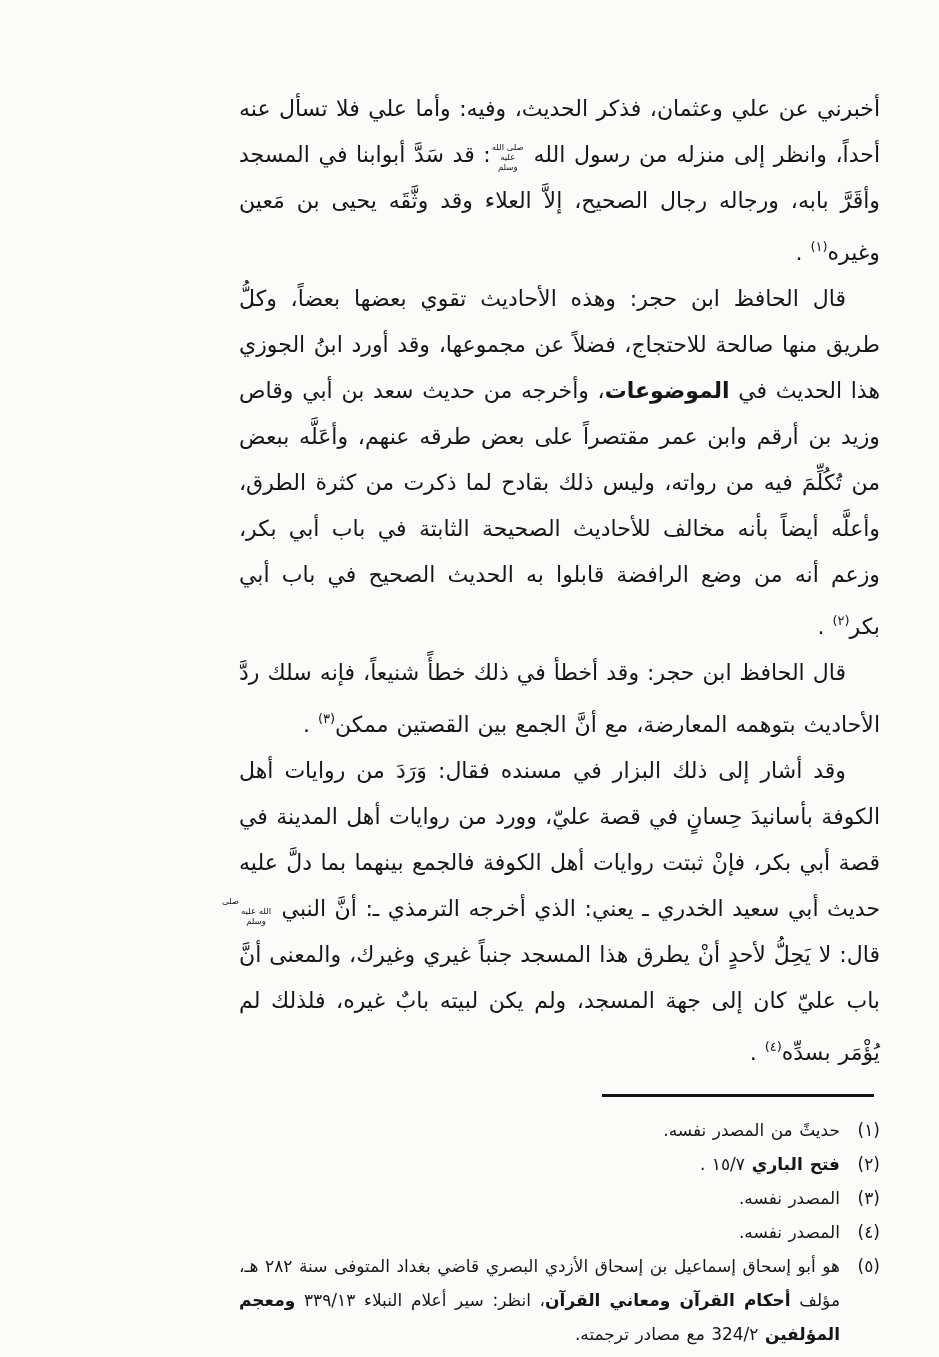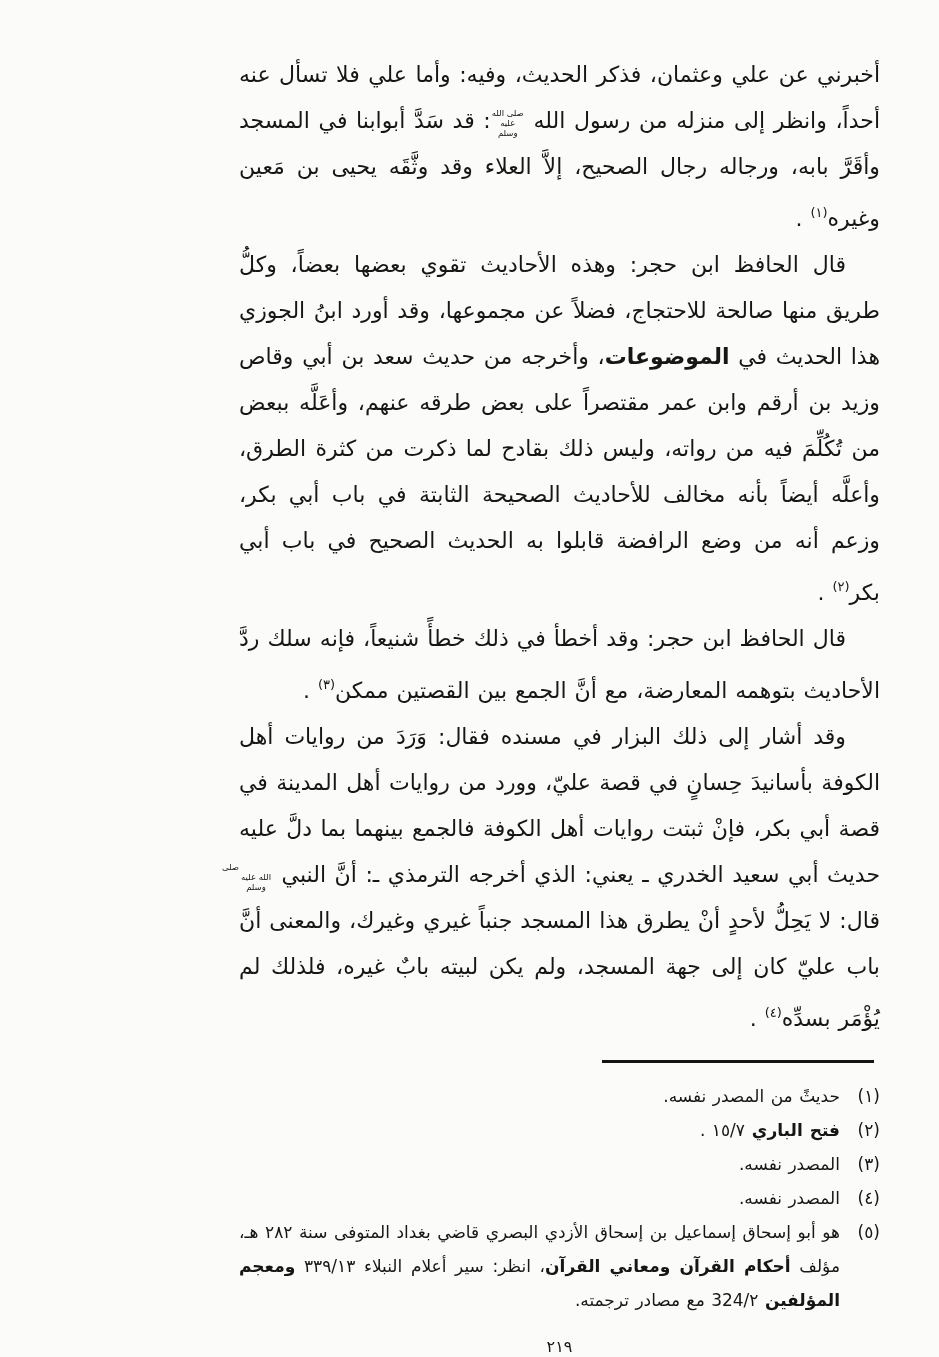--- a/index.html
+++ b/index.html
@@ -7,21 +7,21 @@
     width:939px;height:1357px;
     background:#fbfbf9;
     color:#161616;
     font-family:"DejaVu Sans", sans-serif;
     overflow:hidden;
     position:relative;
   }
   .page{
     width:785px;height:1357px;
     box-sizing:border-box;
-    padding:52px 59px 0 85px;
+    padding:86px 59px 0 85px;
     direction:rtl;
   }
   
   .body-text p{
     margin:0;
     font-size:22px;
     line-height:46px;
     text-align:justify;
     word-spacing:1px;
   }

